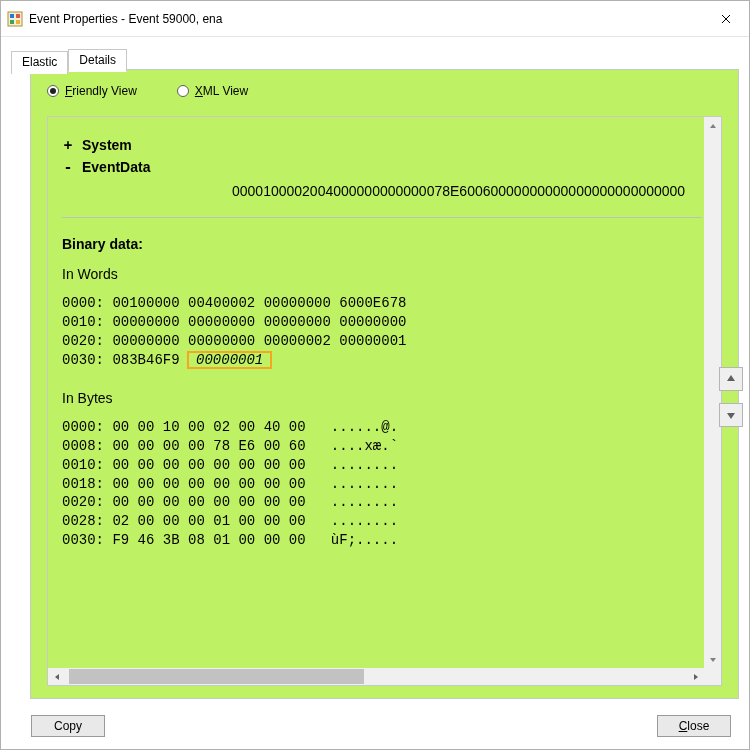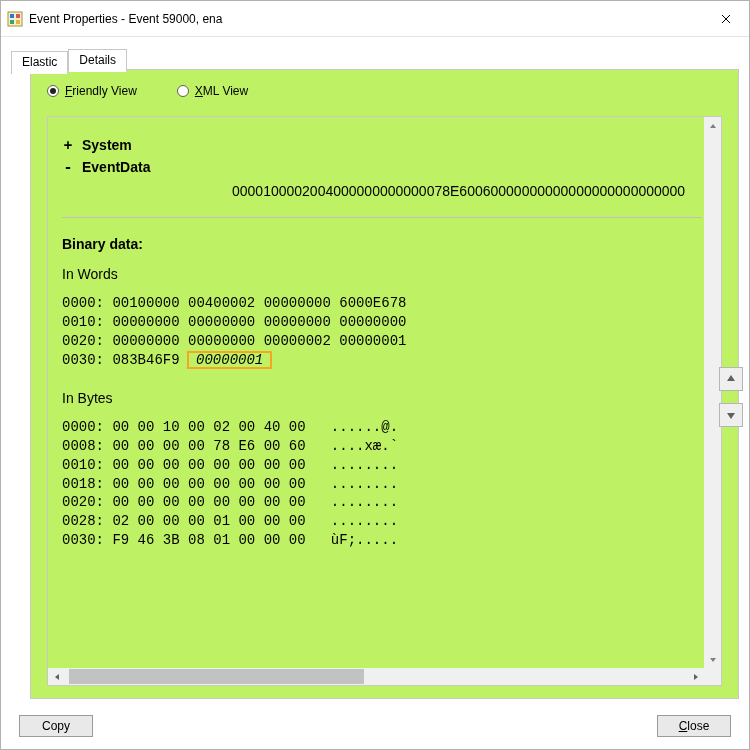--- a/index.html
+++ b/index.html
@@ -171,21 +171,21 @@
   .footer-btn {
     position: absolute;
     bottom: 12px;
     width: 74px; height: 22px;
     background: #e9e9e9;
     border: 1px solid #9a9a9a;
     box-sizing: border-box;
     font-size: 12px;
     display:flex; align-items:center; justify-content:center;
   }
-  .btn-copy { left: 18px; }
+  .btn-copy { left: 30px; }
   .btn-close { right: 18px; }
 </style>
 </head>
 <body>
 
 <div class="window">
 
   <div class="titlebar">
     <span class="titlebar-icon">
       <svg viewBox="0 0 16 16">

